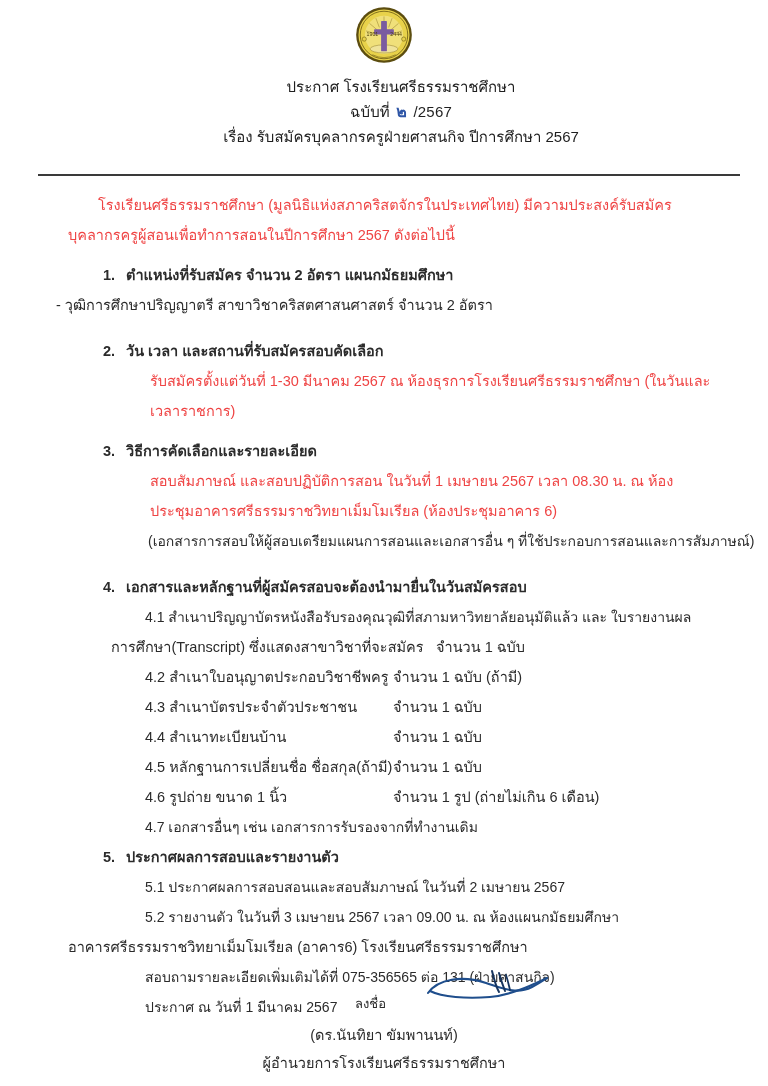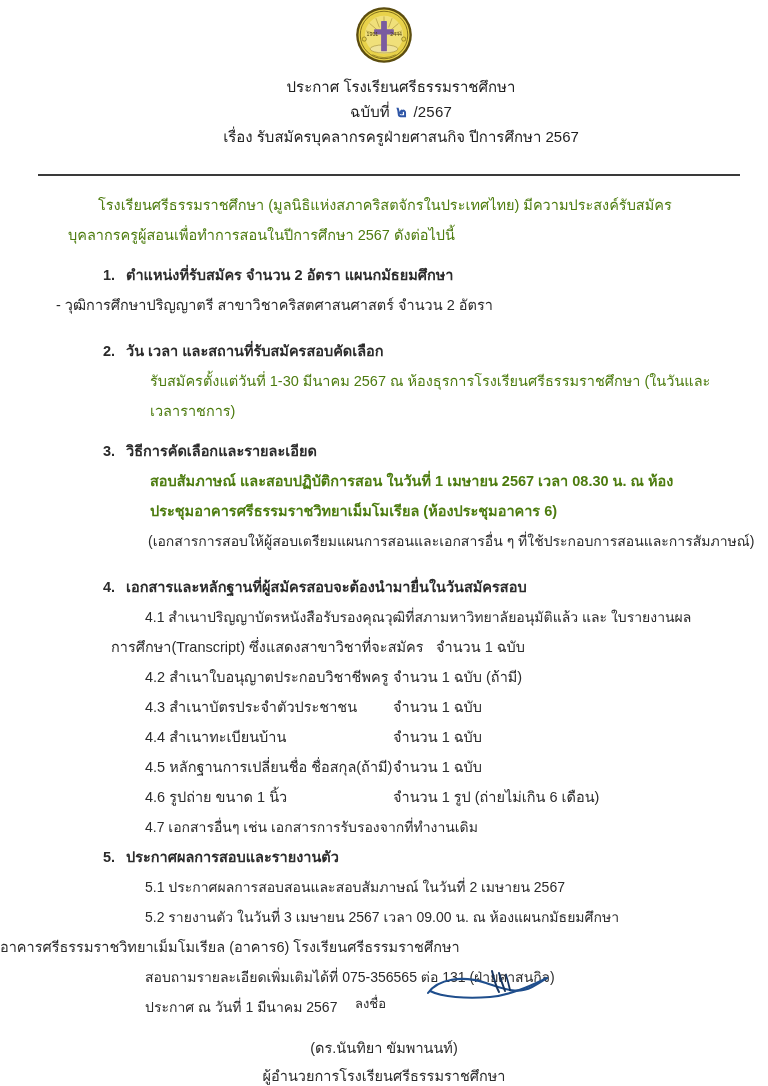--- a/index.html
+++ b/index.html
@@ -71,21 +71,21 @@
   
   .body {
     position: absolute;
     left: 0;
     top: 190px;
     width: 768px;
   }
   .p {
     font-size: 14.5px;
     line-height: 30px;
-    color: #4d7c0f;
+    color: #ef4444;
   }
   
   .flow {
     margin: 0 40px 0 40px;
     padding: 0 14px 0 28px;
     text-indent: 30px;
     text-align: left;
   }
   .flow.no-indent { text-indent: 0; }
 
@@ -101,20 +101,21 @@
   .sec .num { min-width: 15px; }
 
   .sub {
     margin: 0;
     padding-left: 145px;
     font-size: 14px;
     line-height: 30px;
   }
   .sub-cont {
     margin: 0;
+    padding-left: 68px;
     font-size: 14.5px;
     line-height: 30px;
   }
   .indent-para {
     margin: 0;
     padding-left: 148px;
     font-size: 14px;
     line-height: 30px;
   }
   .dash-item {
@@ -154,21 +155,21 @@
     font-size: 13px;
   }
   .sig-svg {
     position: absolute;
     left: 420px;
     top: -18px;
   }
   .sig-name {
     font-size: 14.5px;
     line-height: 28px;
-    margin-top: 19px;
+    margin-top: 6px;
   }
   .sig-title {
     font-size: 14.5px;
     line-height: 28px;
   }
 </style>
 </head>
 <body>
 
 <div class="page">
@@ -232,21 +233,21 @@
       <span>วัน เวลา และสถานที่รับสมัครสอบคัดเลือก</span>
     </div>
     <p class="p flow no-indent" style="padding-left:110px; margin-right:40px;">รับสมัครตั้งแต่วันที่  1-30 มีนาคม 2567  ณ ห้องธุรการโรงเรียนศรีธรรมราชศึกษา (ในวันและเวลาราชการ)</p>
 
     <div class="gap-sm"></div>
 
     <div class="sec">
       <span class="num">3.</span>
       <span>วิธีการคัดเลือกและรายละเอียด</span>
     </div>
-    <p class="p flow no-indent" style="padding-left:110px; margin-right:40px;font-weight:bold;">สอบสัมภาษณ์ และสอบปฏิบัติการสอน ในวันที่  1 เมษายน 2567   เวลา 08.30 น. ณ ห้องประชุมอาคารศรีธรรมราชวิทยาเม็มโมเรียล (ห้องประชุมอาคาร 6)</p>
+    <p class="p flow no-indent" style="padding-left:110px; margin-right:40px;">สอบสัมภาษณ์ และสอบปฏิบัติการสอน ในวันที่  1 เมษายน 2567   เวลา 08.30 น. ณ ห้องประชุมอาคารศรีธรรมราชวิทยาเม็มโมเรียล (ห้องประชุมอาคาร 6)</p>
     <p class="indent-para">(เอกสารการสอบให้ผู้สอบเตรียมแผนการสอนและเอกสารอื่น ๆ ที่ใช้ประกอบการสอนและการสัมภาษณ์)</p>
 
     <div class="gap-md"></div>
 
     <div class="sec">
       <span class="num">4.</span>
       <span>เอกสารและหลักฐานที่ผู้สมัครสอบจะต้องนำมายื่นในวันสมัครสอบ</span>
     </div>
 
     <p class="sub">4.1 สำเนาปริญญาบัตรหนังสือรับรองคุณวุฒิที่สภามหาวิทยาลัยอนุมัติแล้ว และ ใบรายงานผล</p>

